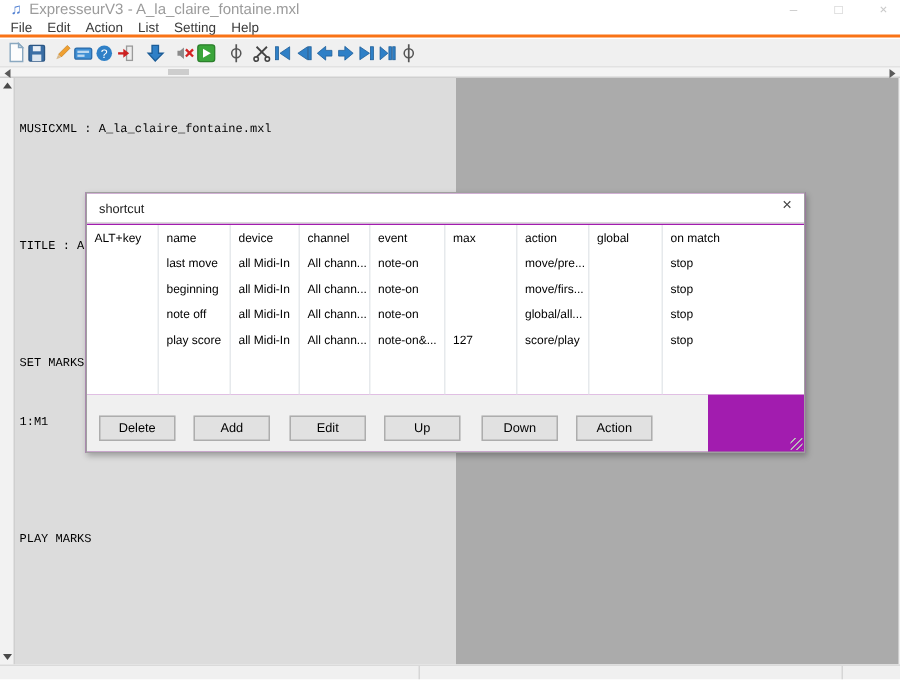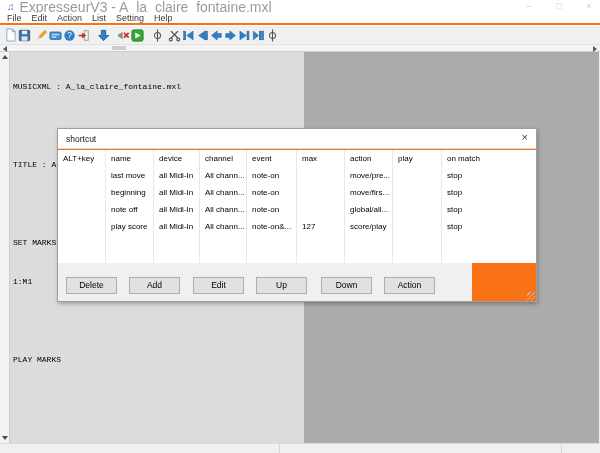--- a/index.html
+++ b/index.html
@@ -4,21 +4,21 @@
 <style>
   * { margin:0; padding:0; box-sizing:border-box; }
   html,body { width:600px; height:453px; }
   body { font-family:"Liberation Sans", sans-serif; background:#fff; overflow:hidden; }
   #window { position:relative; width:600px; height:453px; background:#fff; overflow:hidden; }
 
   
   .titlebar { position:absolute; left:0; top:0; width:600px; height:13px; background:#fff;
               display:flex; align-items:center; }
   .note-icon { color:#4a7bd0; font-size:10px; line-height:10px; margin:0 5px 0 7px; }
-  .title-text { color:#9b9b9b; font-size:14px; }
+  .title-text { color:#9b9b9b; font-size:10px; }
   .win-controls { position:absolute; right:6px; top:1px; display:flex; gap:20px;
                   color:#c9c9c9; font-size:9px; }
   .win-controls span { width:10px; text-align:center; cursor:default; }
 
   
   .menubar { position:absolute; left:0; top:13px; width:600px; height:12px; background:#fff;
              border-bottom:2px solid #f97316; display:flex; align-items:center; padding-left:2px; }
   .menu-item { font-size:9px; color:#3a3a3a; padding:0 5px; cursor:default; }
 
   
@@ -50,21 +50,21 @@
   .rightpanel { position:absolute; left:304px; top:0; width:296px; height:391px; background:#ababab;
                 border-right:1px solid #eee; }
 
   
   .statusbar { position:absolute; left:0; top:443px; width:600px; height:10px; background:#f0f0f0;
                border-top:1px solid #dadada; display:flex; }
   .sb-cell { height:100%; border-right:1px solid #d6d6d6; }
   .sb-cell.c1 { width:280px; } .sb-cell.c2 { width:282px; } .sb-cell.c3 { flex:1; border-right:none; }
 
   
-  .dialog { position:absolute; left:57px; top:128px; width:480px; height:174px; background:#f97316;
+  .dialog { position:absolute; left:57px; top:128px; width:480px; height:174px; background:#a21caf;
             border:1px solid #9f9f9f; box-shadow:1px 2px 4px rgba(0,0,0,0.28); }
   .dlg-titlebar { position:relative; height:20px; border-bottom:1px solid #dadada; background:#fff;
                   display:flex; align-items:center; }
   .dlg-title { font-size:8.5px; color:#1a1a1a; padding-left:8px; }
   .dlg-close { position:absolute; right:8px; top:2px; font-size:11px; color:#444; cursor:default; }
   .dlg-table { position:absolute; left:0; top:21px; width:478px; height:113px; background:#fff;
                display:flex; overflow:hidden; }
   .col { height:113px; border-right:1px solid #e6e9ec; }
   .col:last-child { border-right:none; }
   .cell { height:17px; line-height:17px; font-size:8px; color:#000; padding-left:5px;
@@ -319,21 +319,21 @@
         <div class="cell">127</div>
       </div>
       <div class="col" style="width:48px">
         <div class="cell">action</div>
         <div class="cell">move/pre...</div>
         <div class="cell">move/firs...</div>
         <div class="cell">global/all...</div>
         <div class="cell">score/play</div>
       </div>
       <div class="col" style="width:49px">
-        <div class="cell">play</div>
+        <div class="cell">global</div>
         <div class="cell"></div>
         <div class="cell"></div>
         <div class="cell"></div>
         <div class="cell"></div>
       </div>
       <div class="col" style="flex:1">
         <div class="cell">on match</div>
         <div class="cell">stop</div>
         <div class="cell">stop</div>
         <div class="cell">stop</div>

